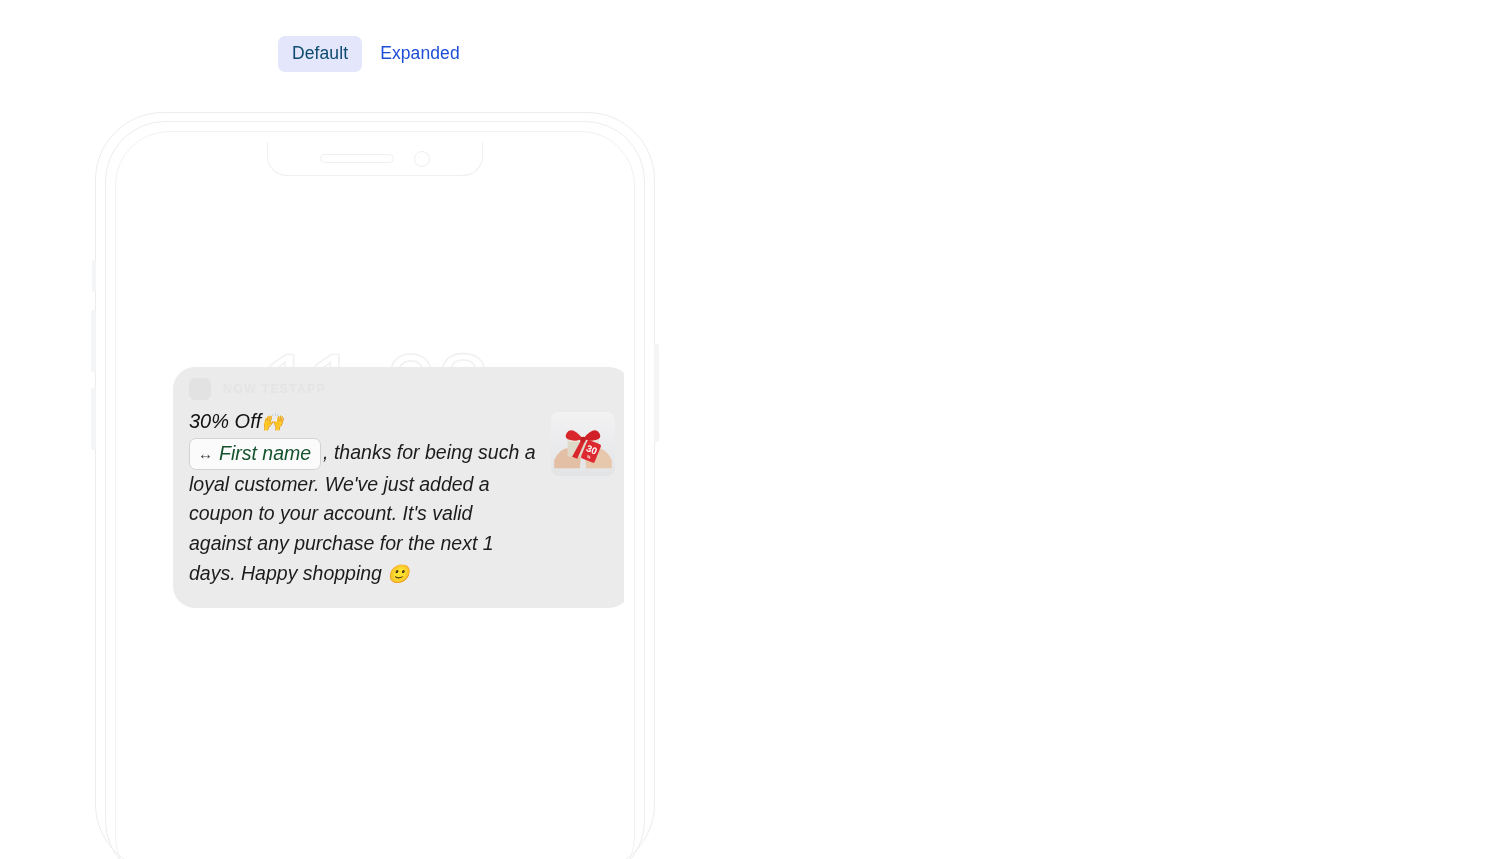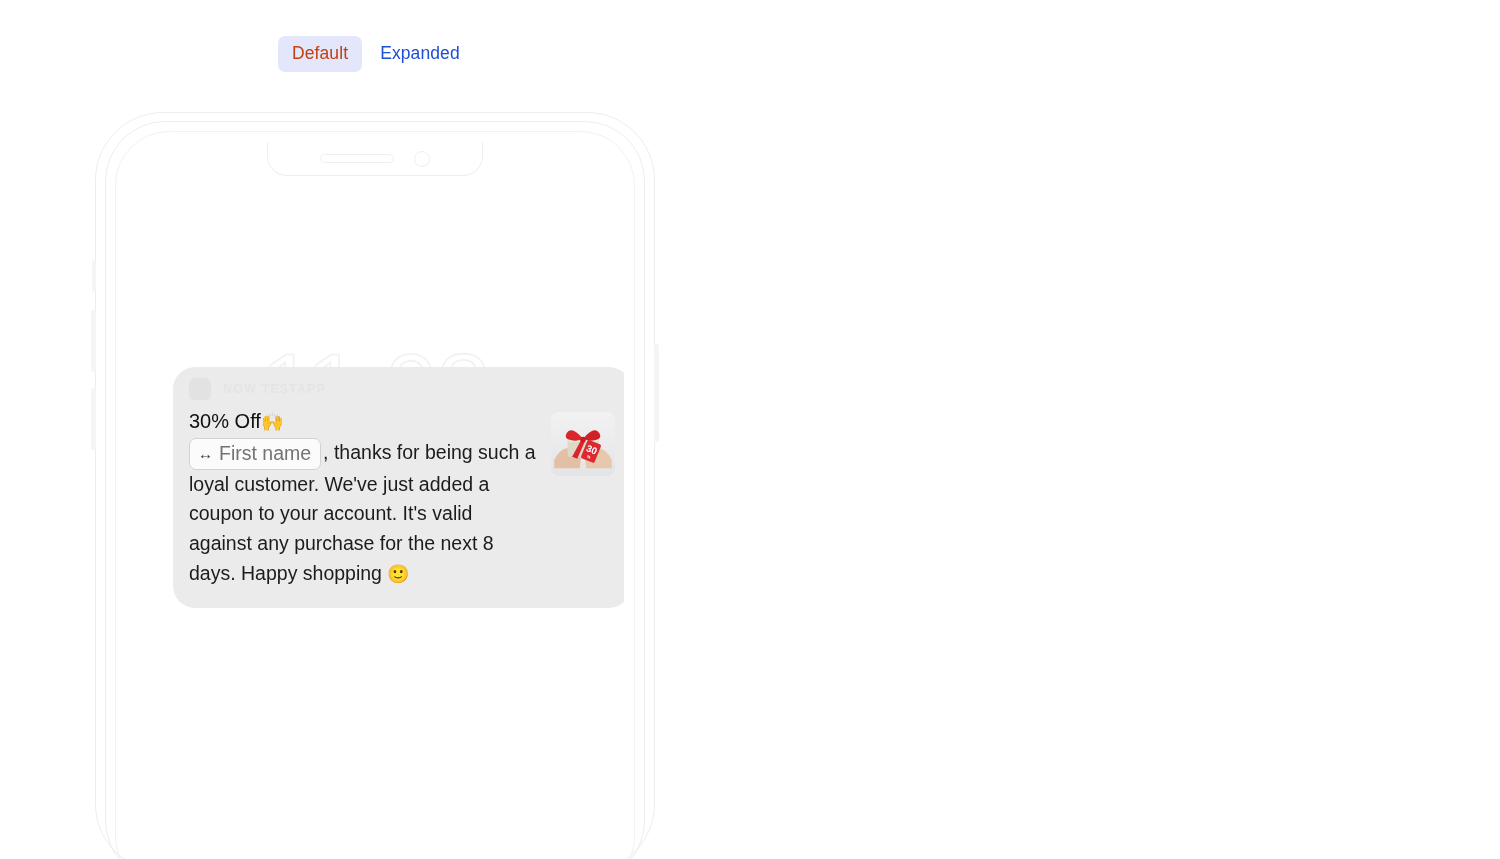--- a/index.html
+++ b/index.html
@@ -46,21 +46,21 @@
     color: #1d4ed8;
     background: transparent;
     border: none;
     border-radius: 7px;
     padding: 9px 14px;
     cursor: pointer;
     letter-spacing: 0.1px;
   }
   .toggle-btn.is-active {
     background: #e4e6fb;
-    color: #c2410c;
+    color: #0c4a6e;
     font-weight: 400;
   }
 
   
   .phone {
     position: absolute;
     width: 560px;
     height: 760px;
   }
   .phone-left  { left: 95px;  top: 112px; }
@@ -177,21 +177,21 @@
     user-select: none;
   }
 
   
   .notif-body {
     display: flex;
     align-items: flex-start;
     gap: 12px;
     padding: 4px 16px 20px 16px;
   }
-  .notif-text-col { flex: 1 1 auto; min-width: 0; }
+  .notif-text-col { flex: 1 1 auto; min-width: 0; font-style: italic; }
 
   .notif-title {
     font-family: "Liberation Sans", sans-serif;
     font-size: 20px;
     font-weight: 400;
     color: #111111;
     line-height: 1.25;
     margin-bottom: 4px;
   }
   .emoji { font-size: 18px; }
@@ -219,21 +219,21 @@
   }
   .token-icon {
     font-size: 15px;
     color: #3a3a3a;
     line-height: 1;
     transform: translateY(-0.5px);
   }
   .token-label {
     font-family: "Liberation Sans", sans-serif;
     font-size: 19.5px;
-    color: #737373;
+    color: #14532d;
   }
 
   
   .thumb {
     flex: none;
     width: 64px;
     height: 64px;
     border-radius: 8px;
     overflow: hidden;
     background: #e9e9e9;
@@ -282,21 +282,21 @@
           </div>
 
           <div class="notif-body">
             <div class="notif-text-col">
 
               <div class="notif-title"><span>30% Off</span><span class="emoji">🙌</span></div>
 
               <div class="notif-msg"><span class="token">
                     <span class="token-icon">↔</span>
                     <span class="token-label">First name</span>
-                  </span><span>, thanks for being such a loyal customer. We've just added a coupon to your account. It's valid against any purchase for the next 8 days. Happy shopping </span><span class="emoji">🙂</span></div>
+                  </span><span>, thanks for being such a loyal customer. We've just added a coupon to your account. It's valid against any purchase for the next 1 days. Happy shopping </span><span class="emoji">🙂</span></div>
             </div>
 
             <div class="thumb">
               <svg class="gift-svg" viewBox="0 0 200 200" preserveAspectRatio="xMidYMid slice" aria-hidden="true">
                 <defs>
                   <linearGradient id="bgT" x1="0" y1="0" x2="0" y2="1">
                     <stop offset="0%" stop-color="#f2f2f3"></stop>
                       <stop offset="100%" stop-color="#e3e4e6"></stop>
                   </linearGradient>
                 </defs>

